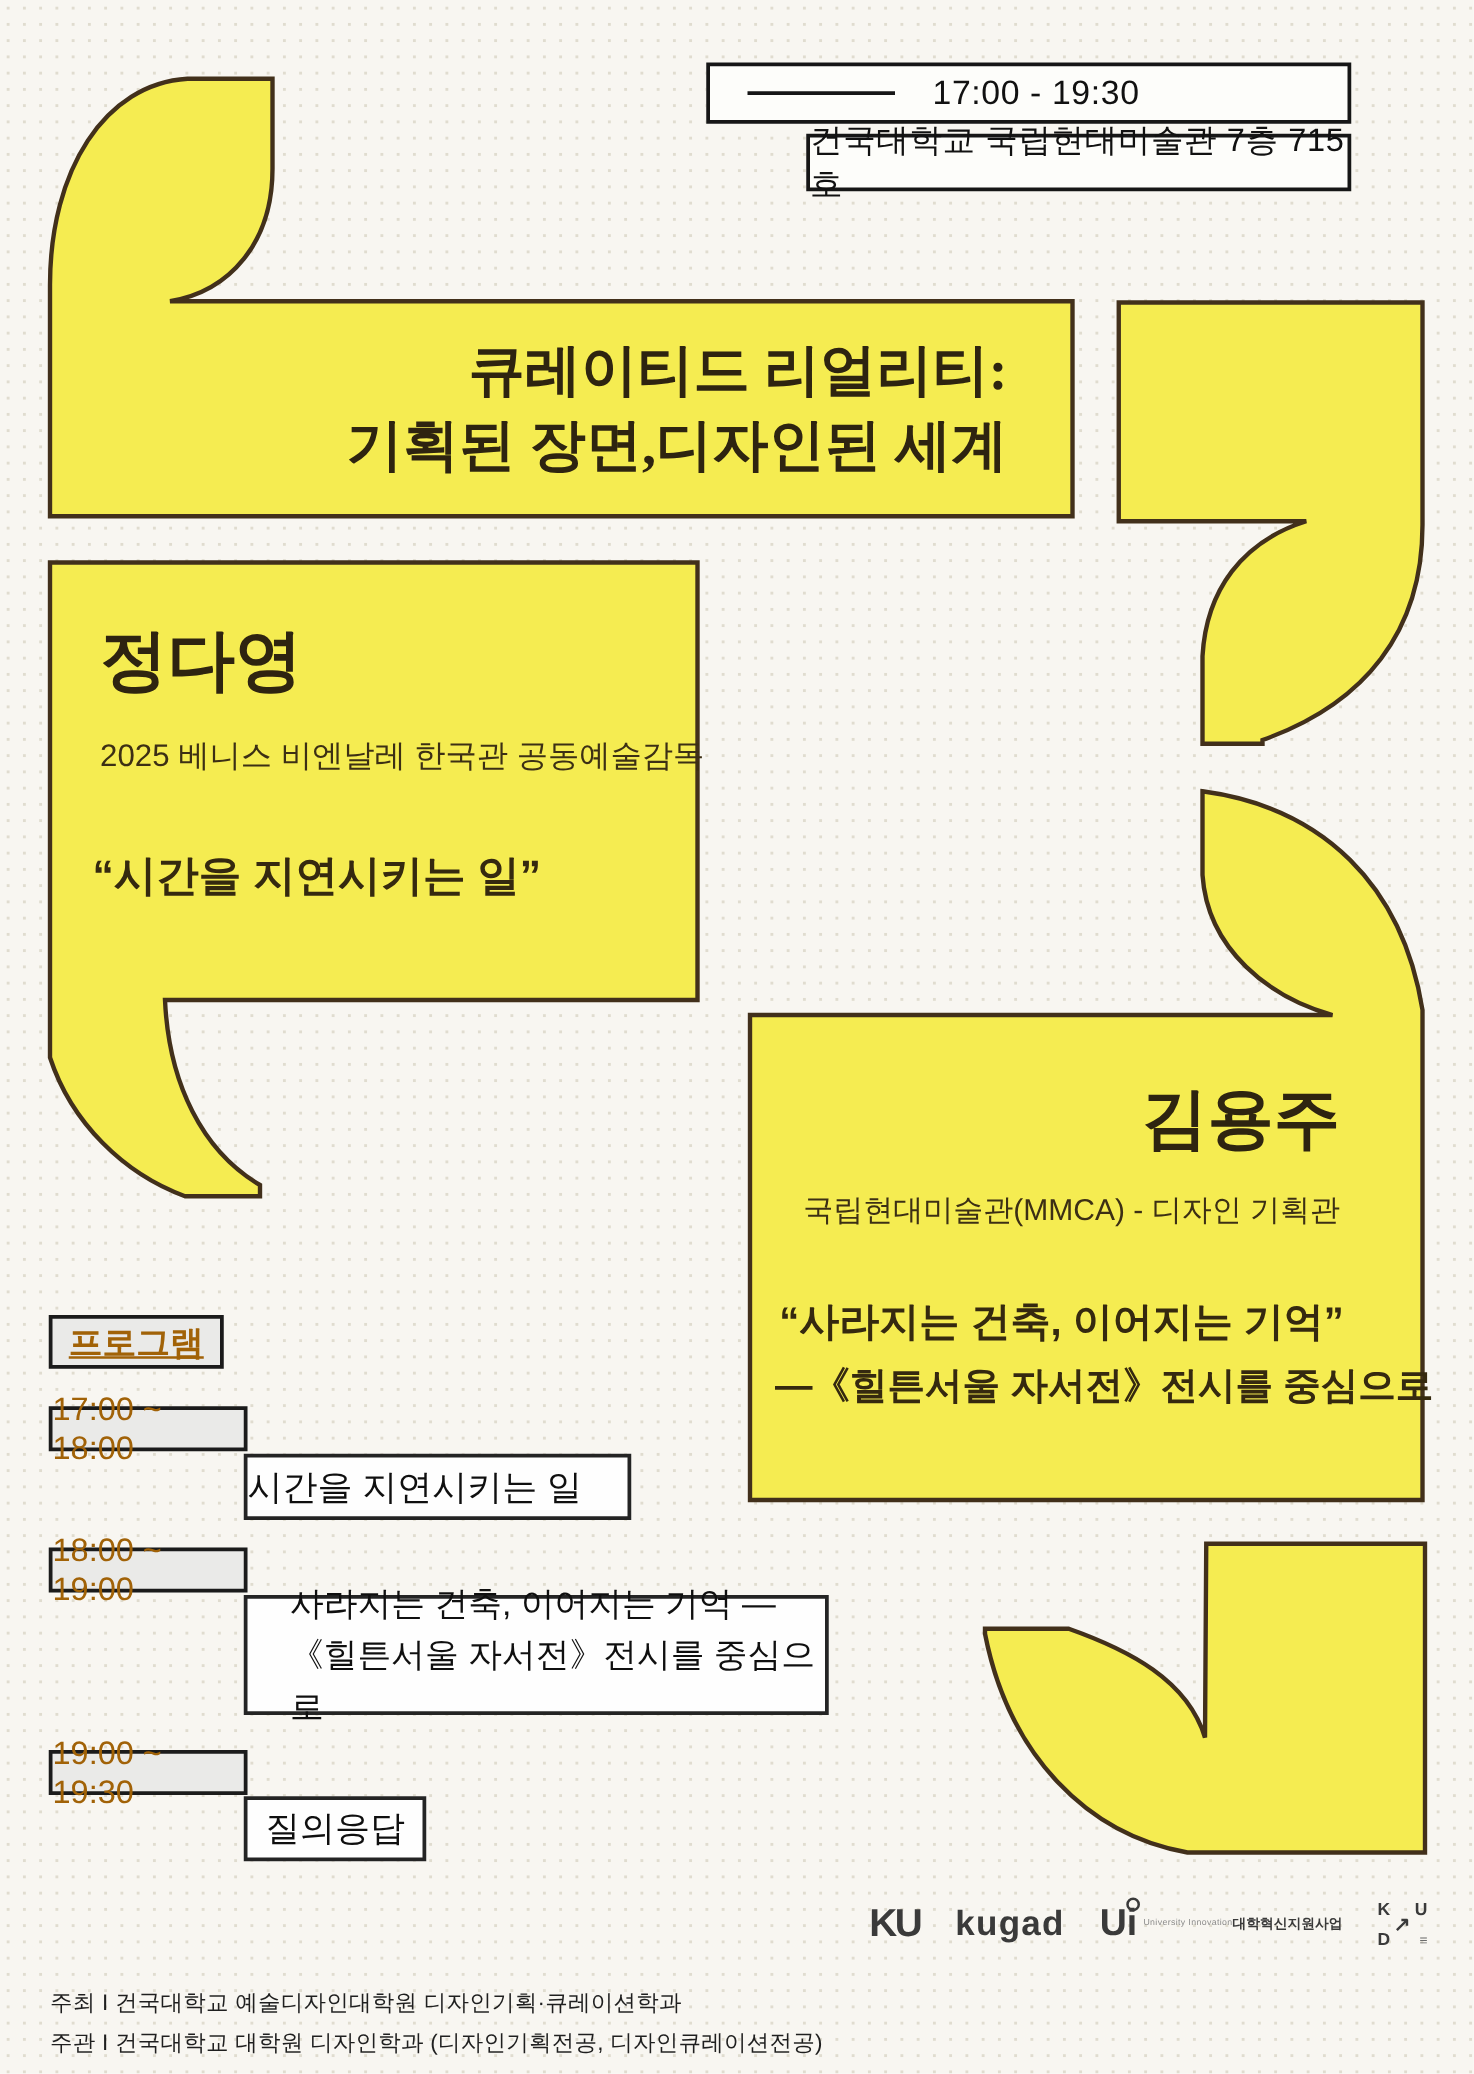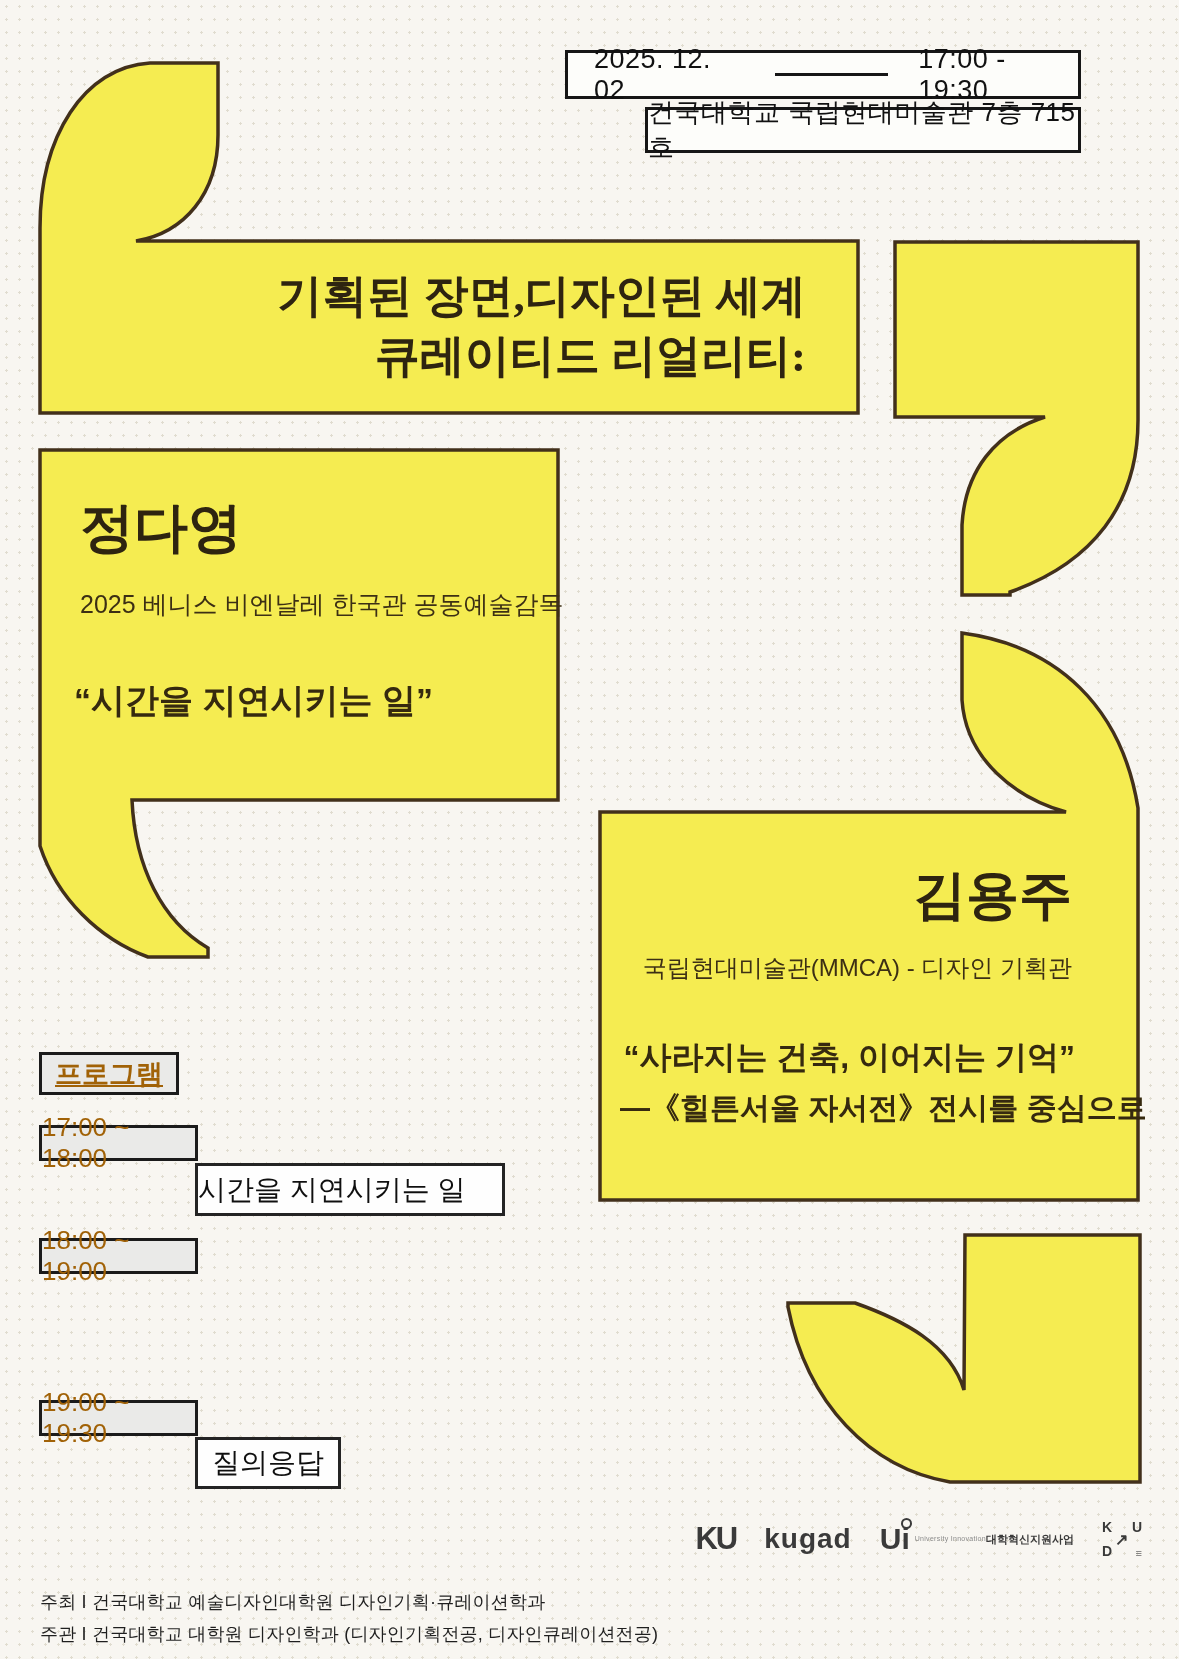--- a/index.html
+++ b/index.html
@@ -58,48 +58,51 @@
 
       <path d="M962 633 C1058 646 1122 708 1138 808 V1200 H600 V812 H1066 C1016 798 966 760 962 700 Z"></path>
 
       <path d="M965 1235 H1140 V1482 H950 C870 1468 807 1404 788 1307 V1303 H855 C903 1320 950 1344 964 1390 Z"></path>
     </g>
   </svg>
 
   <div class="layer">
 
     <div class="abs infobox" style="left:565px;top:50px;width:516px;height:49px;box-sizing:border-box;">
-      <span style="padding-left:26px;">2025. 12. 02</span>
       <span class="dash"></span>
       <span>17:00 - 19:30</span>
     </div>
     <div class="abs infobox" style="left:645px;top:107px;width:436px;height:46px;box-sizing:border-box;justify-content:center;font-size:26px;">
       <span>건국대학교 국립현대미술관 7층 715호</span>
     </div>
 
     <div class="abs serif title-block">
+      <div>큐레이티드 리얼리티:</div>
       <div>기획된 장면,디자인된 세계</div>
-      <div>큐레이티드 리얼리티:</div>
     </div>
 
     <div class="abs serif spk-name" style="left:80px;top:492px;">정다영</div>
     <div class="abs spk-aff" style="left:80px;top:588px;">2025 베니스 비엔날레 한국관 공동예술감독</div>
     <div class="abs quote" style="left:74px;top:678px;font-size:34px;">“시간을 지연시키는 일”</div>
 
     <div class="abs serif spk-name" style="right:107px;top:860px;font-size:53px;">김용주</div>
     <div class="abs spk-aff" style="right:107px;top:952px;font-size:24px;">국립현대미술관(MMCA) - 디자인 기획관</div>
     <div class="abs quote" style="right:104px;top:1036px;font-size:32px;">“사라지는 건축, 이어지는 기억”</div>
     <div class="abs quote" style="left:620px;top:1088px;font-size:30px;">—《힐튼서울 자서전》전시를 중심으로</div>
 
     <div class="abs graybox" style="left:39px;top:1052px;height:37px;padding:0 13px;font-size:27px;font-weight:bold;text-decoration:underline;">프로그램</div>
 
     <div class="abs graybox" style="left:39px;top:1125px;width:153px;height:30px;">17:00 ~ 18:00</div>
     <div class="abs whitebox" style="left:195px;top:1163px;width:304px;height:47px;">시간을 지연시키는 일</div>
 
     <div class="abs graybox" style="left:39px;top:1238px;width:153px;height:30px;">18:00 ~ 19:00</div>
+    <div class="abs whitebox" style="left:195px;top:1276px;width:428px;height:90px;padding-left:34px;line-height:41px;font-size:27px;">
+      <div>사라지는 건축, 이어지는 기억 —</div>
+      <div>《힐튼서울 자서전》전시를 중심으로</div>
+    </div>
 
     <div class="abs graybox" style="left:39px;top:1400px;width:153px;height:30px;">19:00 ~ 19:30</div>
     <div class="abs whitebox" style="left:195px;top:1437px;width:140px;height:46px;align-items:center;">질의응답</div>
 
     <div class="abs foot-line" style="left:40px;top:1558px;">주최 I 건국대학교 예술디자인대학원 디자인기획·큐레이션학과</div>
     <div class="abs foot-line" style="left:40px;top:1590px;">주관 I 건국대학교 대학원 디자인학과 (디자인기획전공, 디자인큐레이션전공)</div>
 
     <div class="abs logos" style="right:37px;top:1516px;height:46px;">
       <span class="logo-ku">KU</span>
       <span class="logo-kugad">kugad</span>

